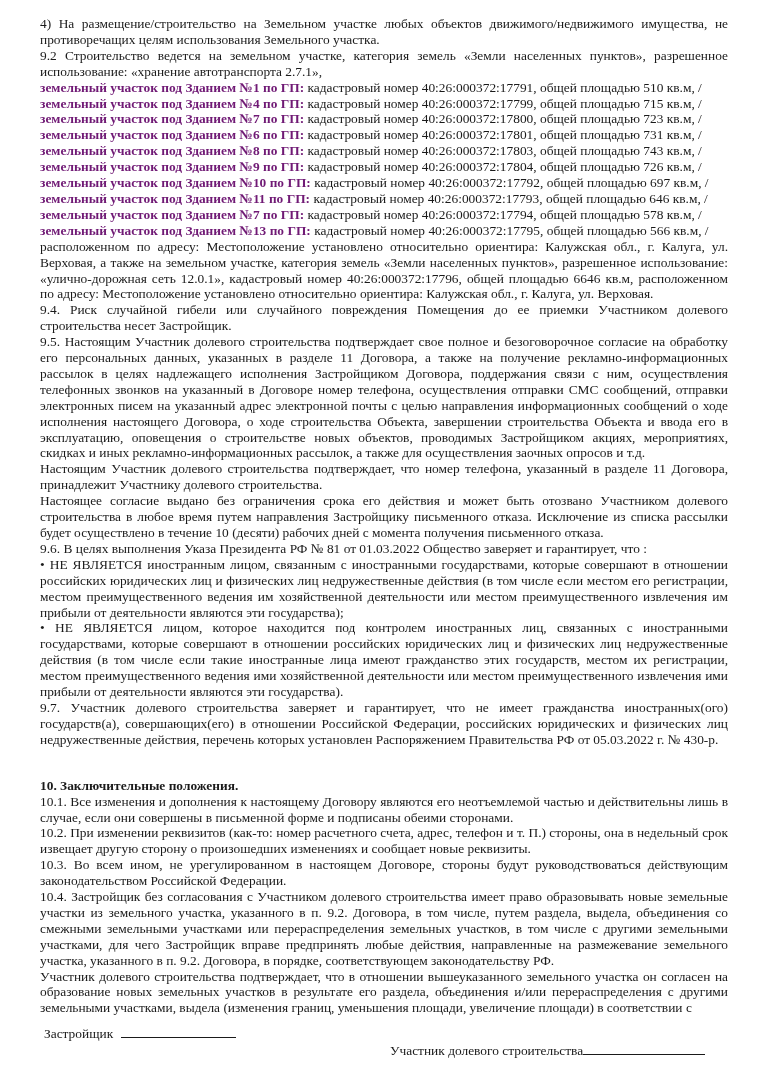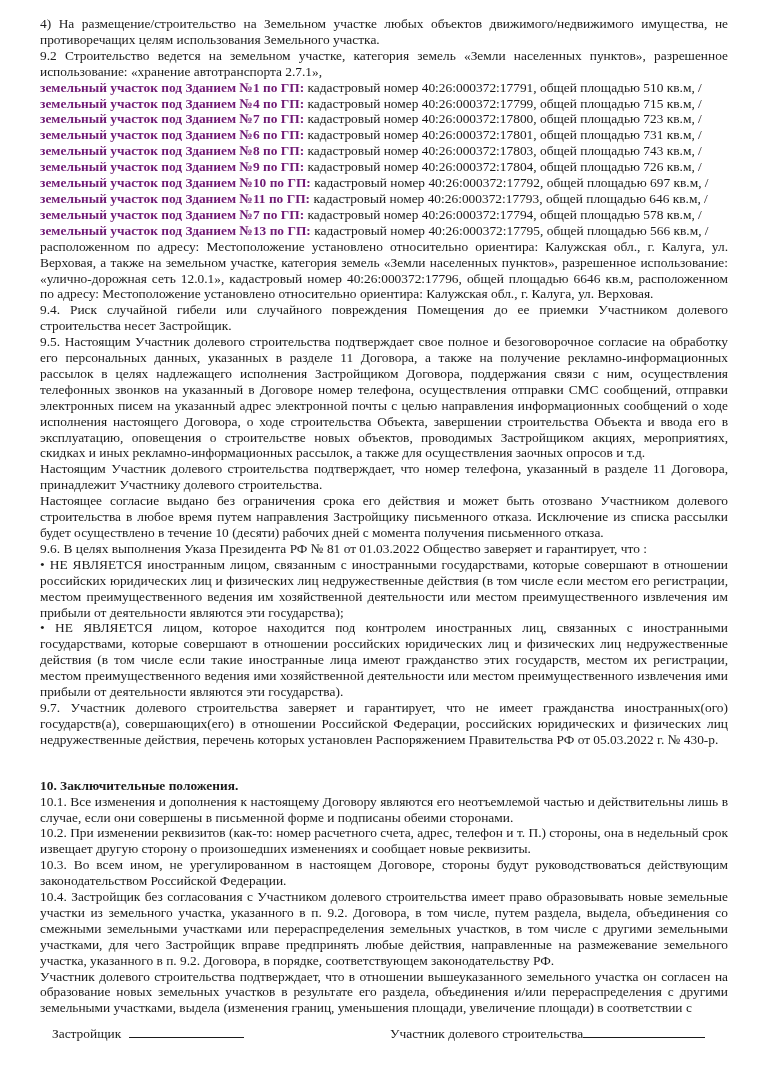--- a/index.html
+++ b/index.html
@@ -14,22 +14,22 @@
   }
   p { margin: 0; text-align: justify; }
   p.left { text-align: left; }
   .red { color: #701a75; font-weight: bold; }
   .heading { text-align: left; font-weight: bold; margin-top: 15px; }
   .gap { height: 15px; }
   .signatures {
     position: absolute; top: 1025px; left: 40px; width: 688px;
     font-size: 13.4px; line-height: 16px;
   }
-  .sig-left { position: absolute; left: 12px; top: 0; white-space: nowrap; }
-  .sig-right { position: absolute; left: 350px; top: 0; white-space: nowrap; }
+  .sig-left { position: absolute; left: 4px; top: 0; white-space: nowrap; }
+  .sig-right { position: absolute; left: 350px; top: 17px; white-space: nowrap; }
   .line { display: inline-block; border-bottom: 1px solid #1a1a1a; vertical-align: baseline; height: 12px; }
 </style>
 </head>
 <body>
 
 <div class="page">
   <p>4) На размещение/строительство на Земельном участке любых объектов движимого/недвижимого имущества, не противоречащих целям использования Земельного участка.</p>
   <p>9.2 Строительство ведется на земельном участке, категория земель «Земли населенных пунктов», разрешенное использование: «хранение автотранспорта 2.7.1»,</p>
 
   <div>

